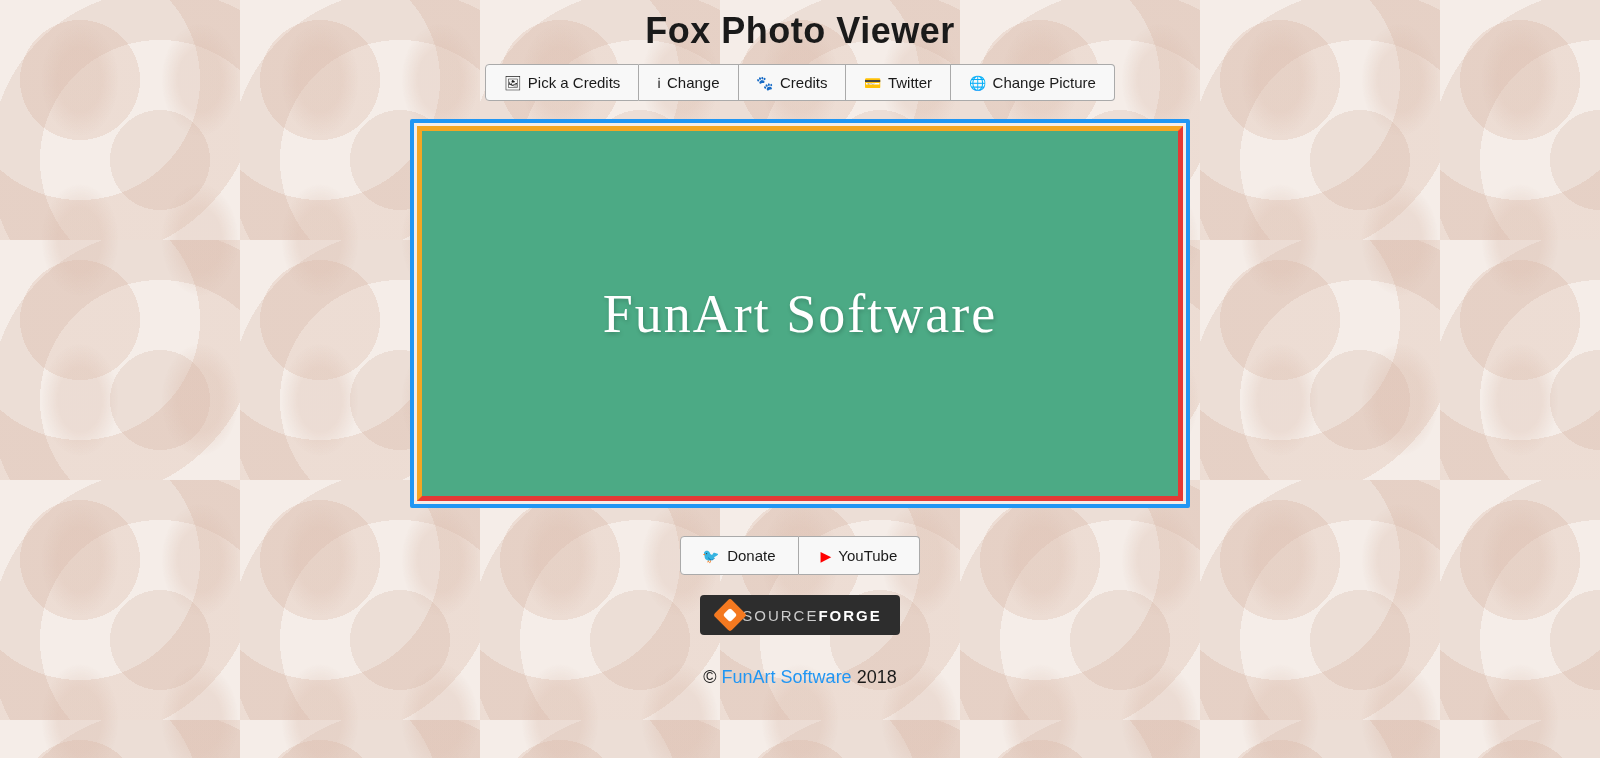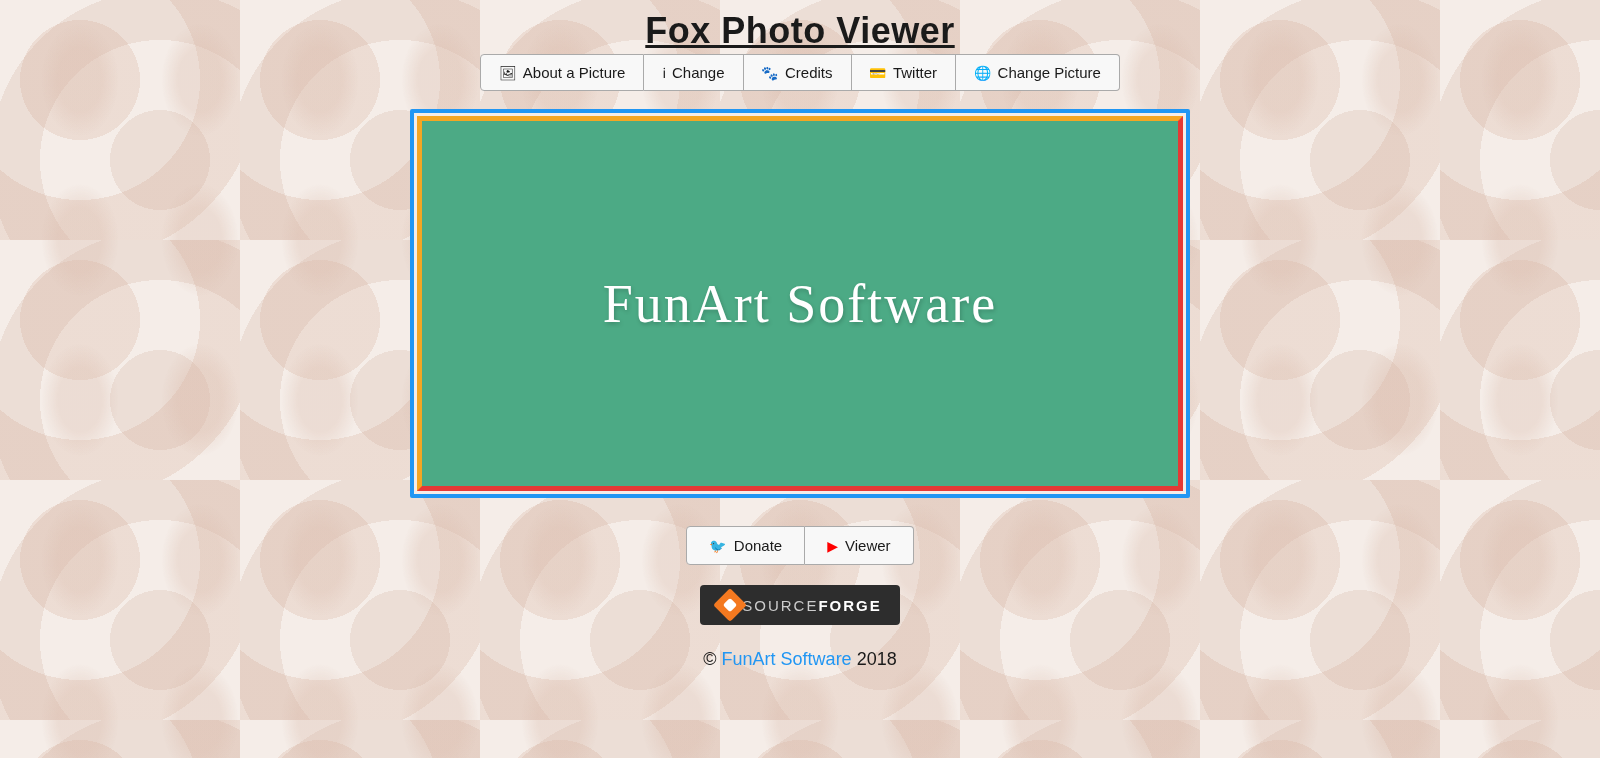--- a/index.html
+++ b/index.html
@@ -46,23 +46,22 @@
       flex-direction: column;
       align-items: center;
       padding-top: 10px;
       min-height: 758px;
     }
 
     .app-title {
       font-size: 36px;
       font-weight: bold;
       color: #1a1a1a;
-      margin-bottom: 2px;
+      margin-bottom: 12px;
       letter-spacing: 0.5px;
-      text-decoration: underline;
     }
 
     .toolbar {
       display: flex;
       flex-direction: row;
       gap: 0;
       margin-bottom: 18px;
     }
 
     .toolbar-btn {
@@ -159,21 +158,21 @@
     .youtube-icon-color { color: #ff0000; }
 
     
     .sourceforge-badge {
       display: flex;
       align-items: center;
       background: #2d2d2d;
       border-radius: 4px;
       padding: 8px 18px;
       cursor: pointer;
-      margin-bottom: 24px;
+      margin-bottom: 32px;
       text-decoration: none;
     }
 
     .sf-diamond {
       width: 24px;
       height: 24px;
       background: #f47920;
       transform: rotate(45deg);
       border-radius: 3px;
       display: flex;
@@ -223,21 +222,21 @@
 </head>
 <body>
 
 <div class="page-wrapper">
 
   <h1 class="app-title">Fox Photo Viewer</h1>
 
   <div class="toolbar">
     <button class="toolbar-btn">
       <span class="btn-icon">🖼</span>
-      <span>About a Picture</span>
+      <span>Pick a Credits</span>
     </button>
     <button class="toolbar-btn">
       <span class="btn-icon">ℹ</span>
       <span>Change</span>
     </button>
     <button class="toolbar-btn">
       <span class="btn-icon">🐾</span>
       <span>Credits</span>
     </button>
     <button class="toolbar-btn">
@@ -256,21 +255,21 @@
     </div>
   </div>
 
   <div class="social-row">
     <button class="social-btn">
       <span class="btn-icon twitter-icon-color">🐦</span>
       <span>Donate</span>
     </button>
     <button class="social-btn">
       <span class="btn-icon youtube-icon-color">▶</span>
-      <span>Viewer</span>
+      <span>YouTube</span>
     </button>
   </div>
 
   <div class="sourceforge-badge">
     <div class="sf-diamond">
       <div class="sf-inner-diamond"></div>
     </div>
     <span class="sf-text">
       <span class="sf-source">SOURCE</span><span class="sf-forge">FORGE</span>
     </span>

